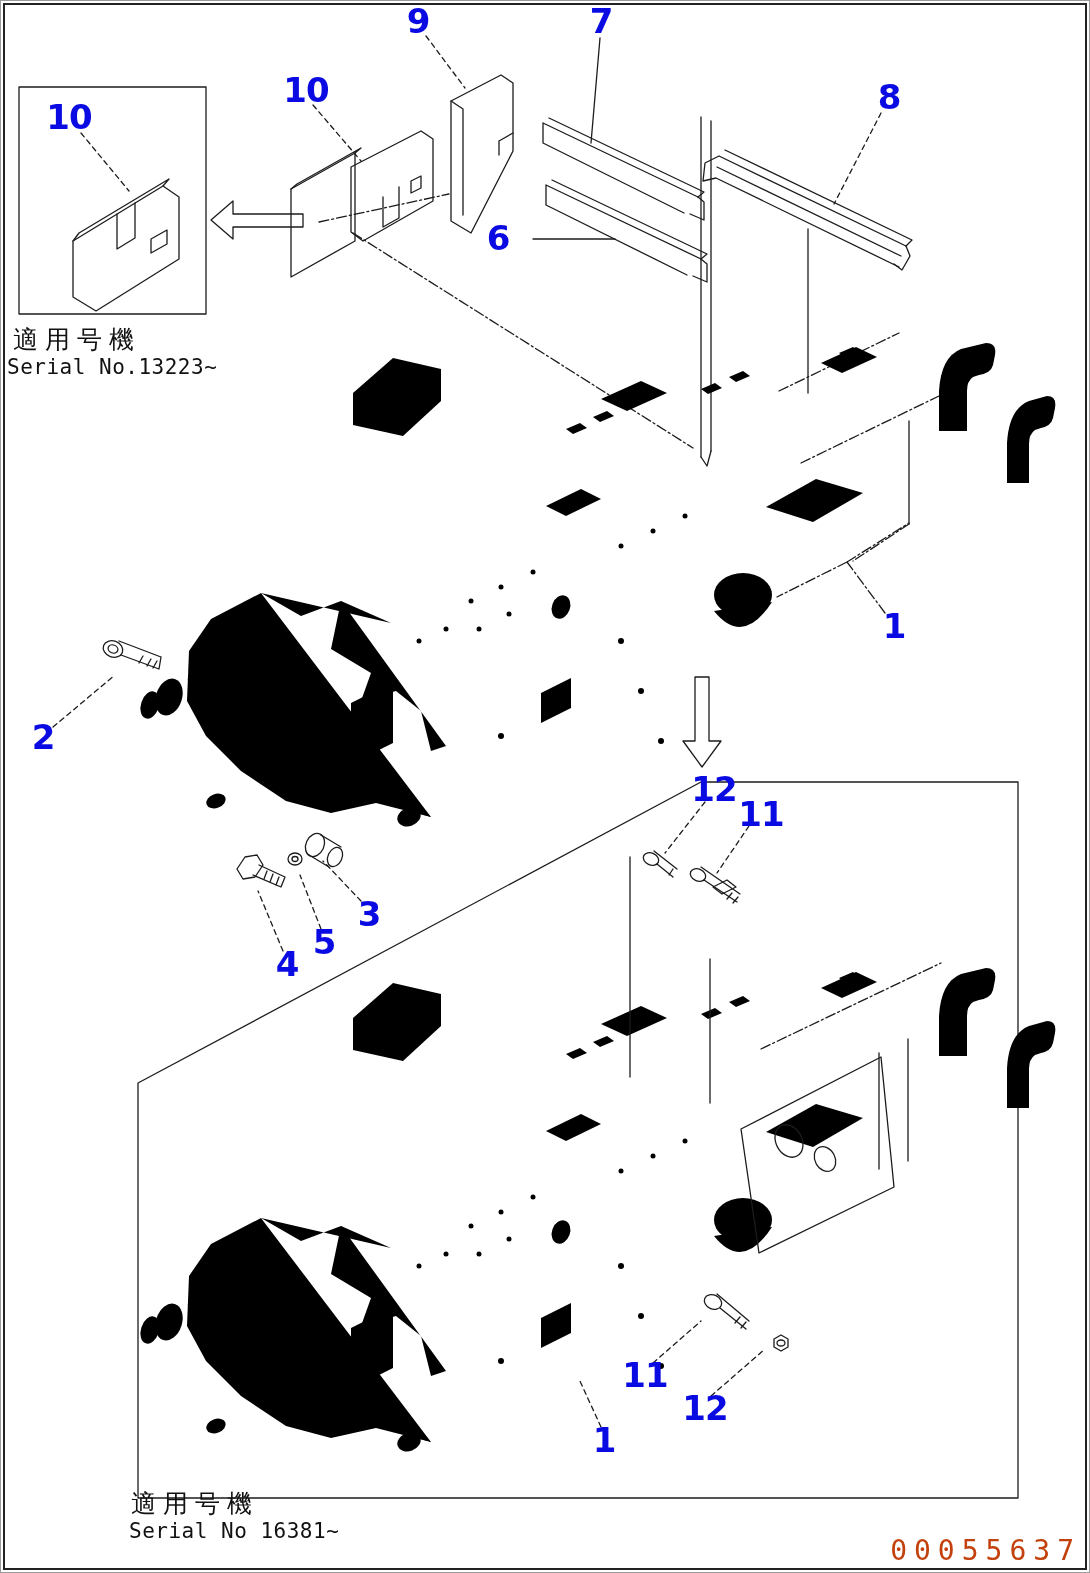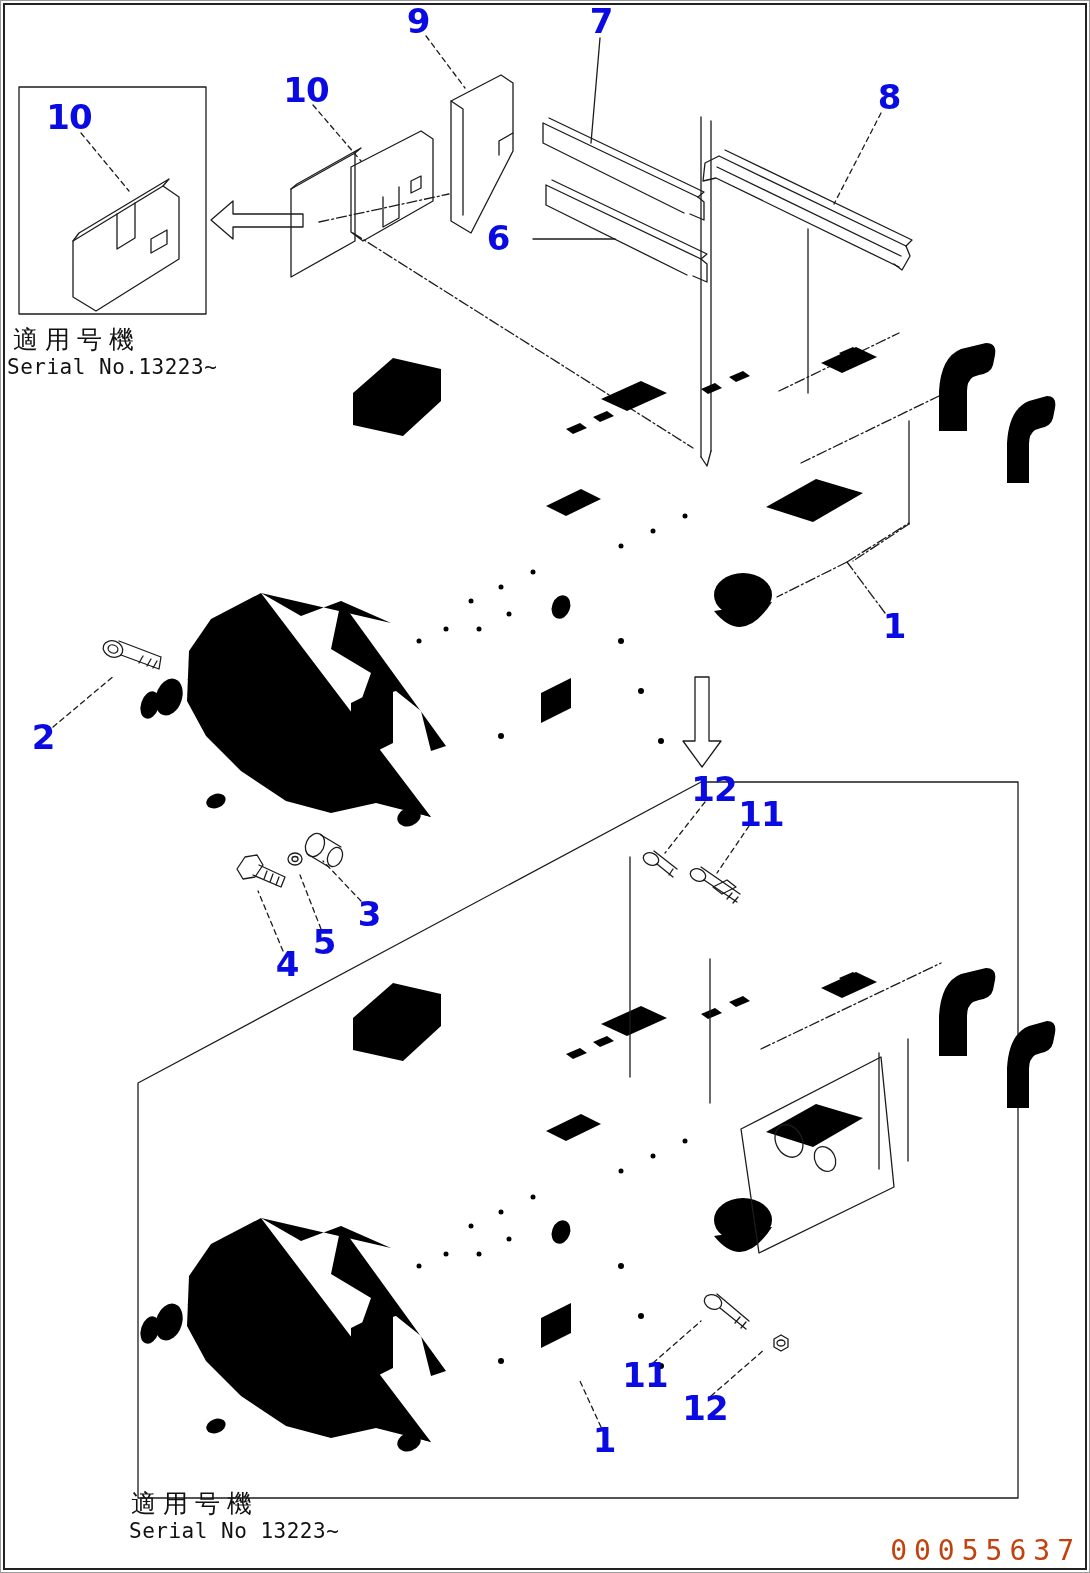--- a/index.html
+++ b/index.html
@@ -286,16 +286,16 @@
       <div class="callout" style="left: 760px; top: 814px;">11</div>
       <div class="callout" style="left: 644px; top: 1375px;">11</div>
       <div class="callout" style="left: 704px; top: 1408px;">12</div>
       <div class="callout" style="left: 603px; top: 1440px;">1</div>
     </div>
 
   <div class="cap cap-jp" style="left:12px;top:322px;">適用号機</div>
   <div class="cap cap-serial" style="left:6px;top:354px;">Serial No.13223~</div>
 
   <div class="cap cap-jp" style="left:130px;top:1486px;">適用号機</div>
-  <div class="cap cap-serial" style="left:128px;top:1518px;">Serial No 13223~</div>
+  <div class="cap cap-serial" style="left:128px;top:1518px;">Serial No 16381~</div>
 
   <div class="doc-number" style="right:8px;bottom:5px;">00055637</div>
 </div>
 
 </body></html>

